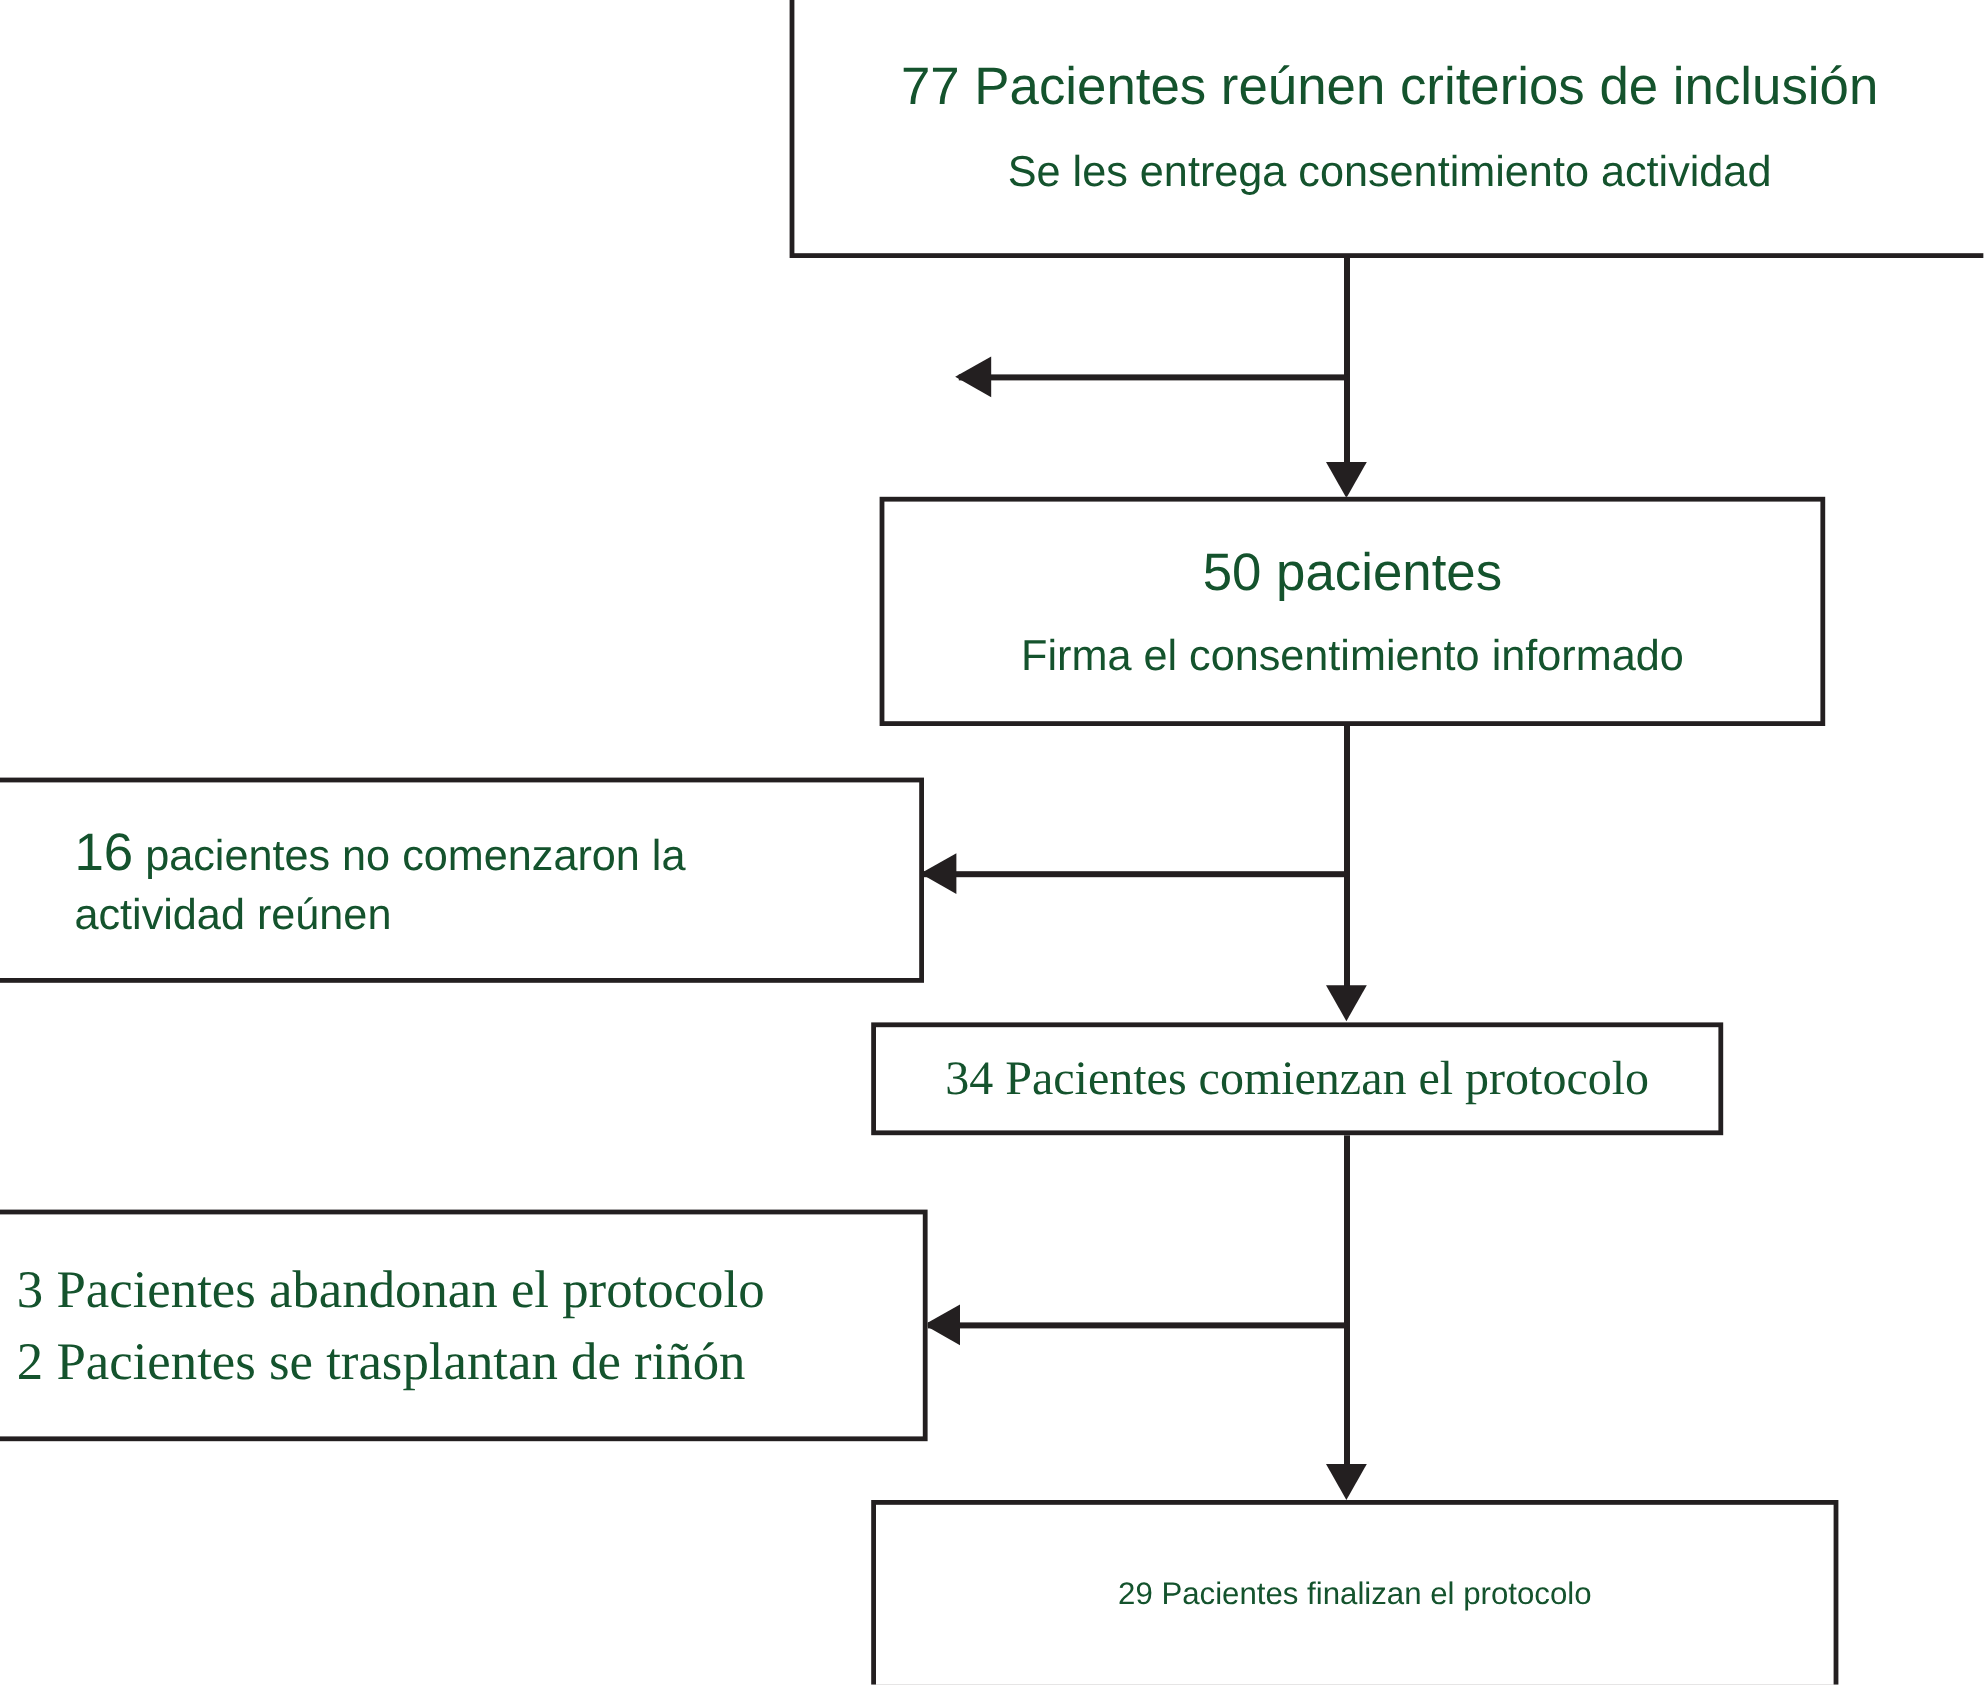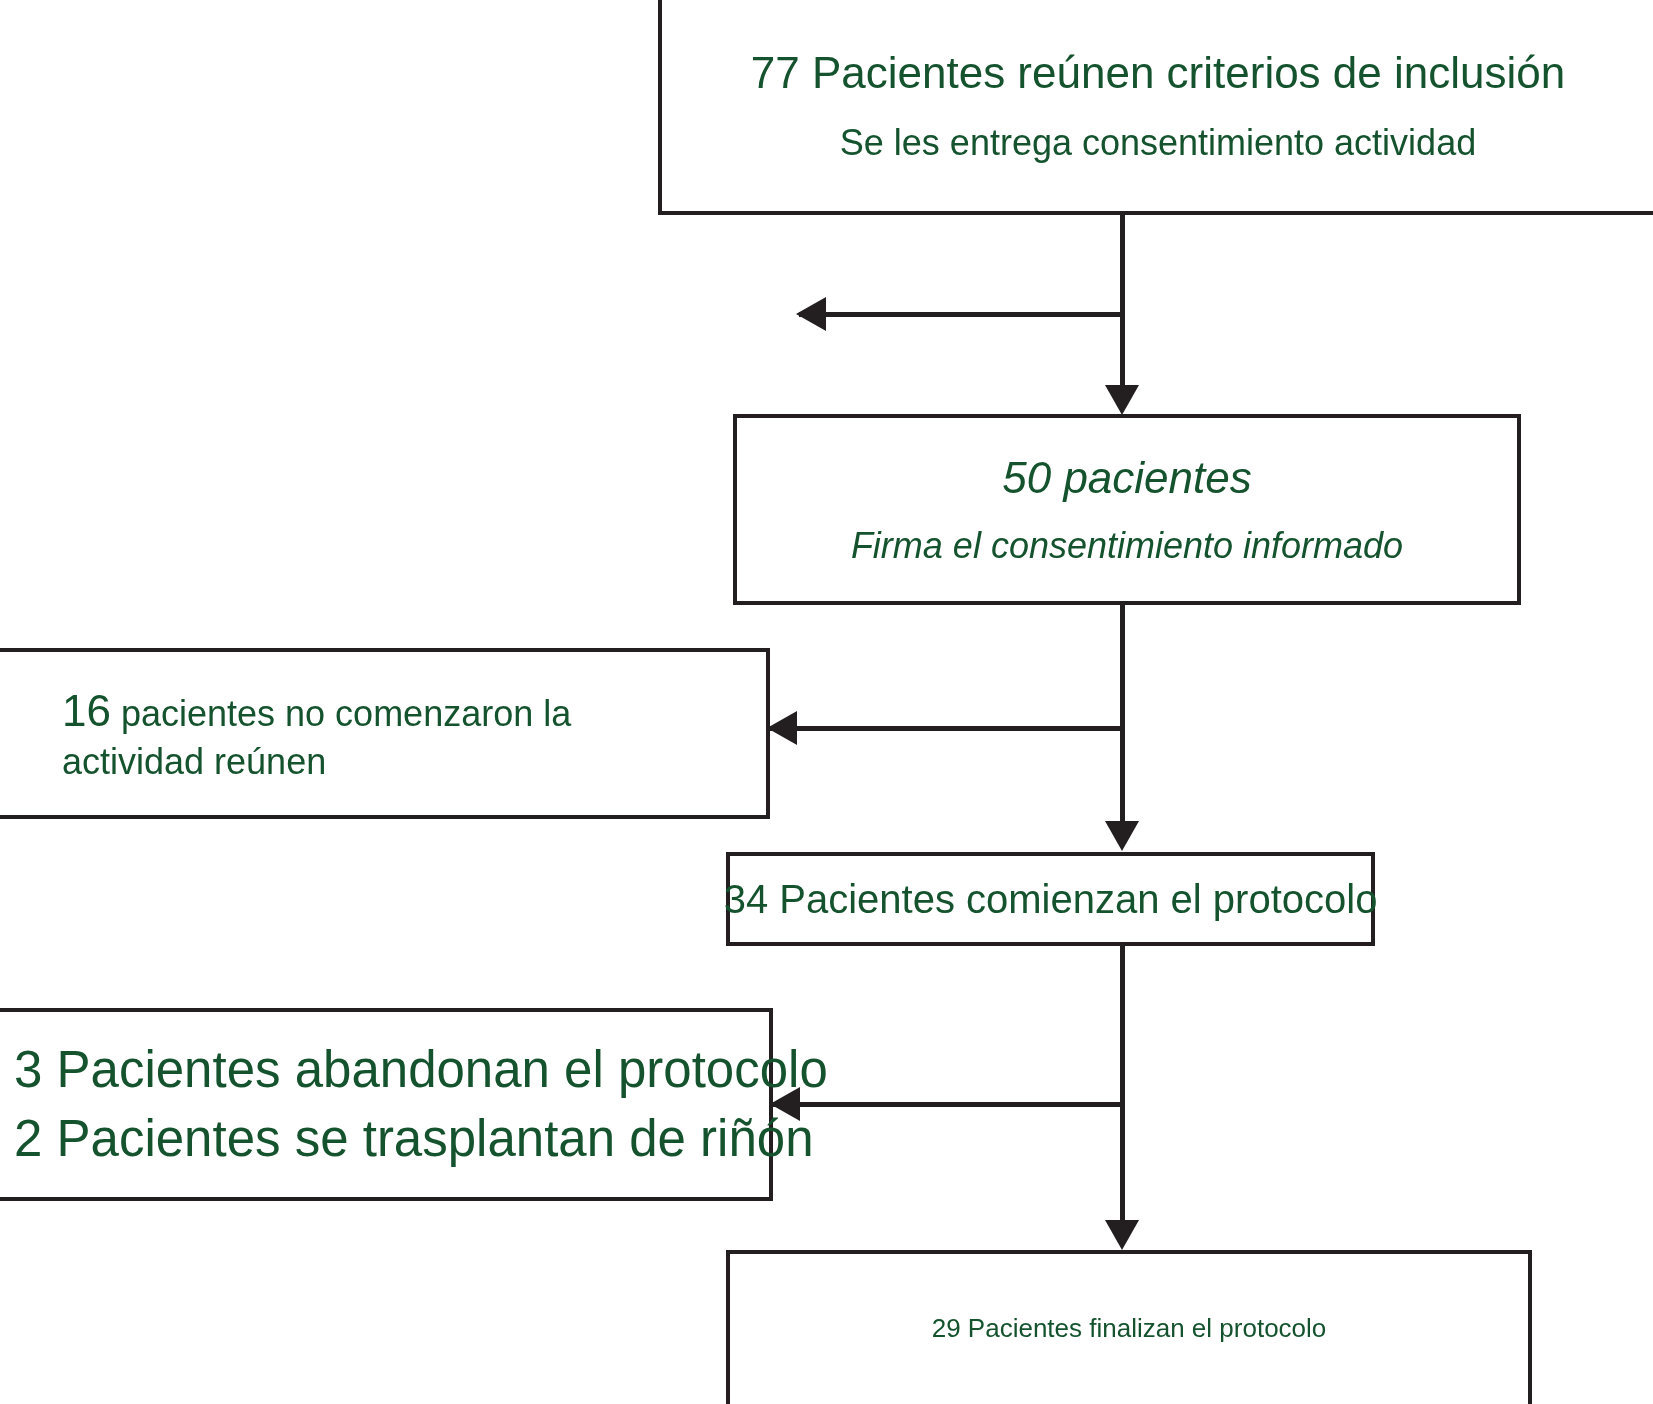--- a/index.html
+++ b/index.html
@@ -39,44 +39,44 @@
   #n-inclusion .line1 { margin-bottom: 24px; }
 
   
   #n-refuse {
     left: 253px; top: 250px; width: 546px; height: 128px;
   }
   #n-refuse .line1 { font-size: 42px; line-height: 1.22; }
 
   
   #n-signed {
-    left: 733px; top: 414px; width: 788px; height: 191px; font-style: italic;
+    left: 733px; top: 414px; width: 788px; height: 191px;
   }
   #n-signed .line1 { margin-bottom: 22px; }
 
   
   #n-nostart {
     left: -4px; top: 648px; width: 774px; height: 171px;
     padding: 0 0 0 62px;
   }
   #n-nostart .mixed { font-size: 36px; line-height: 1.30; }
   #n-nostart .big { font-size: 44px; }
 
   
   #n-begin {
-    left: 726px; top: 852px; width: 649px; height: 94px;
+    left: 726px; top: 852px; width: 710px; height: 94px; font-family: Liberation Serif, serif;
   }
   #n-begin .line1 { font-size: 40px; }
 
   
   #n-dropout {
     left: -4px; top: 1008px; width: 777px; height: 193px;
     padding: 0 0 0 14px;
   }
-  #n-dropout .line1 { font-size: 51px; line-height: 1.35; }
+  #n-dropout .line1 { font-size: 44px; line-height: 1.35; font-family: Liberation Serif, serif; }
 
   
   #n-finish {
     left: 726px; top: 1250px; width: 806px; height: 158px;
   }
   #n-finish .line1 { font-size: 26px; }
 
   
   .vline {
     position: absolute;

